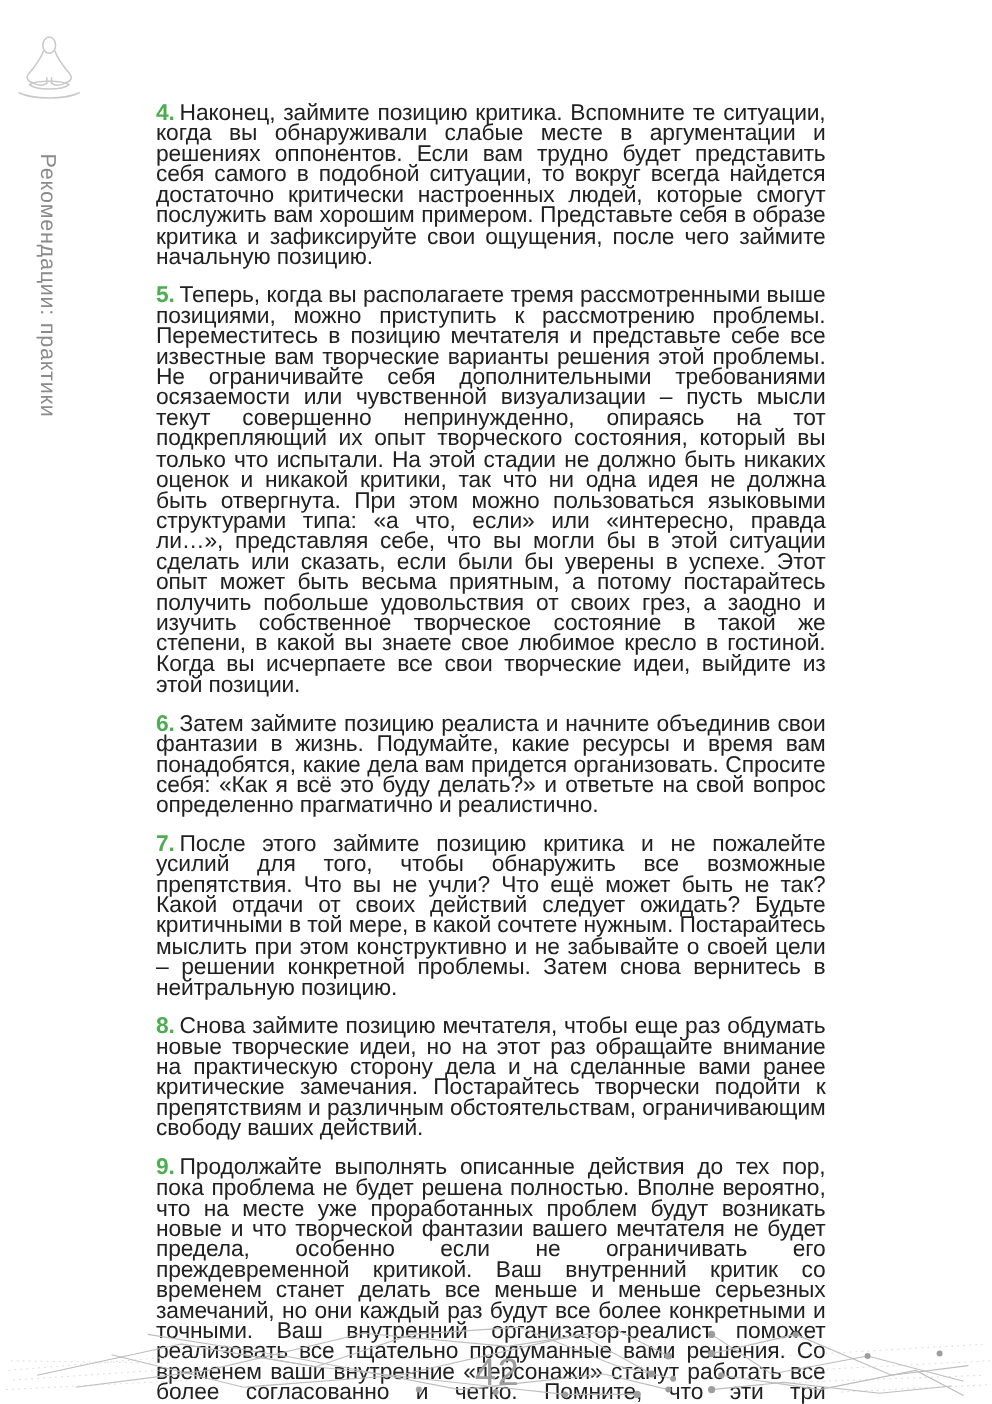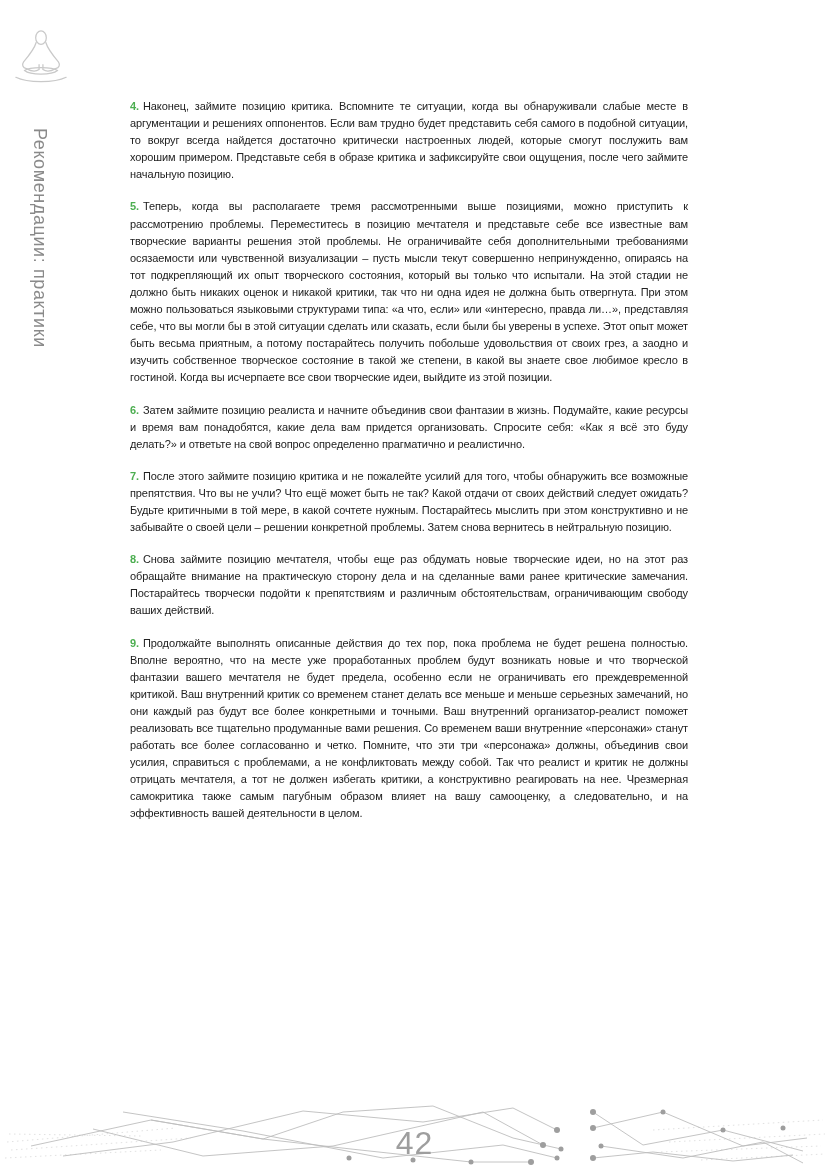--- a/index.html
+++ b/index.html
@@ -19,22 +19,22 @@
     position:absolute;left:50px;top:128px;
     transform:rotate(90deg);transform-origin:0 0;
     font-size:18px;letter-spacing:.6px;
     color:#8a8a8a;white-space:nowrap;
   }
   
   .text-column{
     position:absolute;left:130px;top:86px;width:558px;
   }
   .para{
-    margin:12px 0 15px 0;
-    font-size:11px;line-height:17.1px;letter-spacing:-0.1px;
+    margin:0 0 15px 0;
+    font-size:19px;line-height:17.1px;letter-spacing:-0.1px;
     color:#212121;text-align:justify;
   }
   .para .num{
     color:#4cae50;font-weight:bold;margin-right:4px;
   }
   
   .footer{
     position:absolute;left:1px;bottom:0;width:827px;height:120px;
   }
   .footer svg{position:absolute;left:0;top:0;width:827px;height:120px;}

